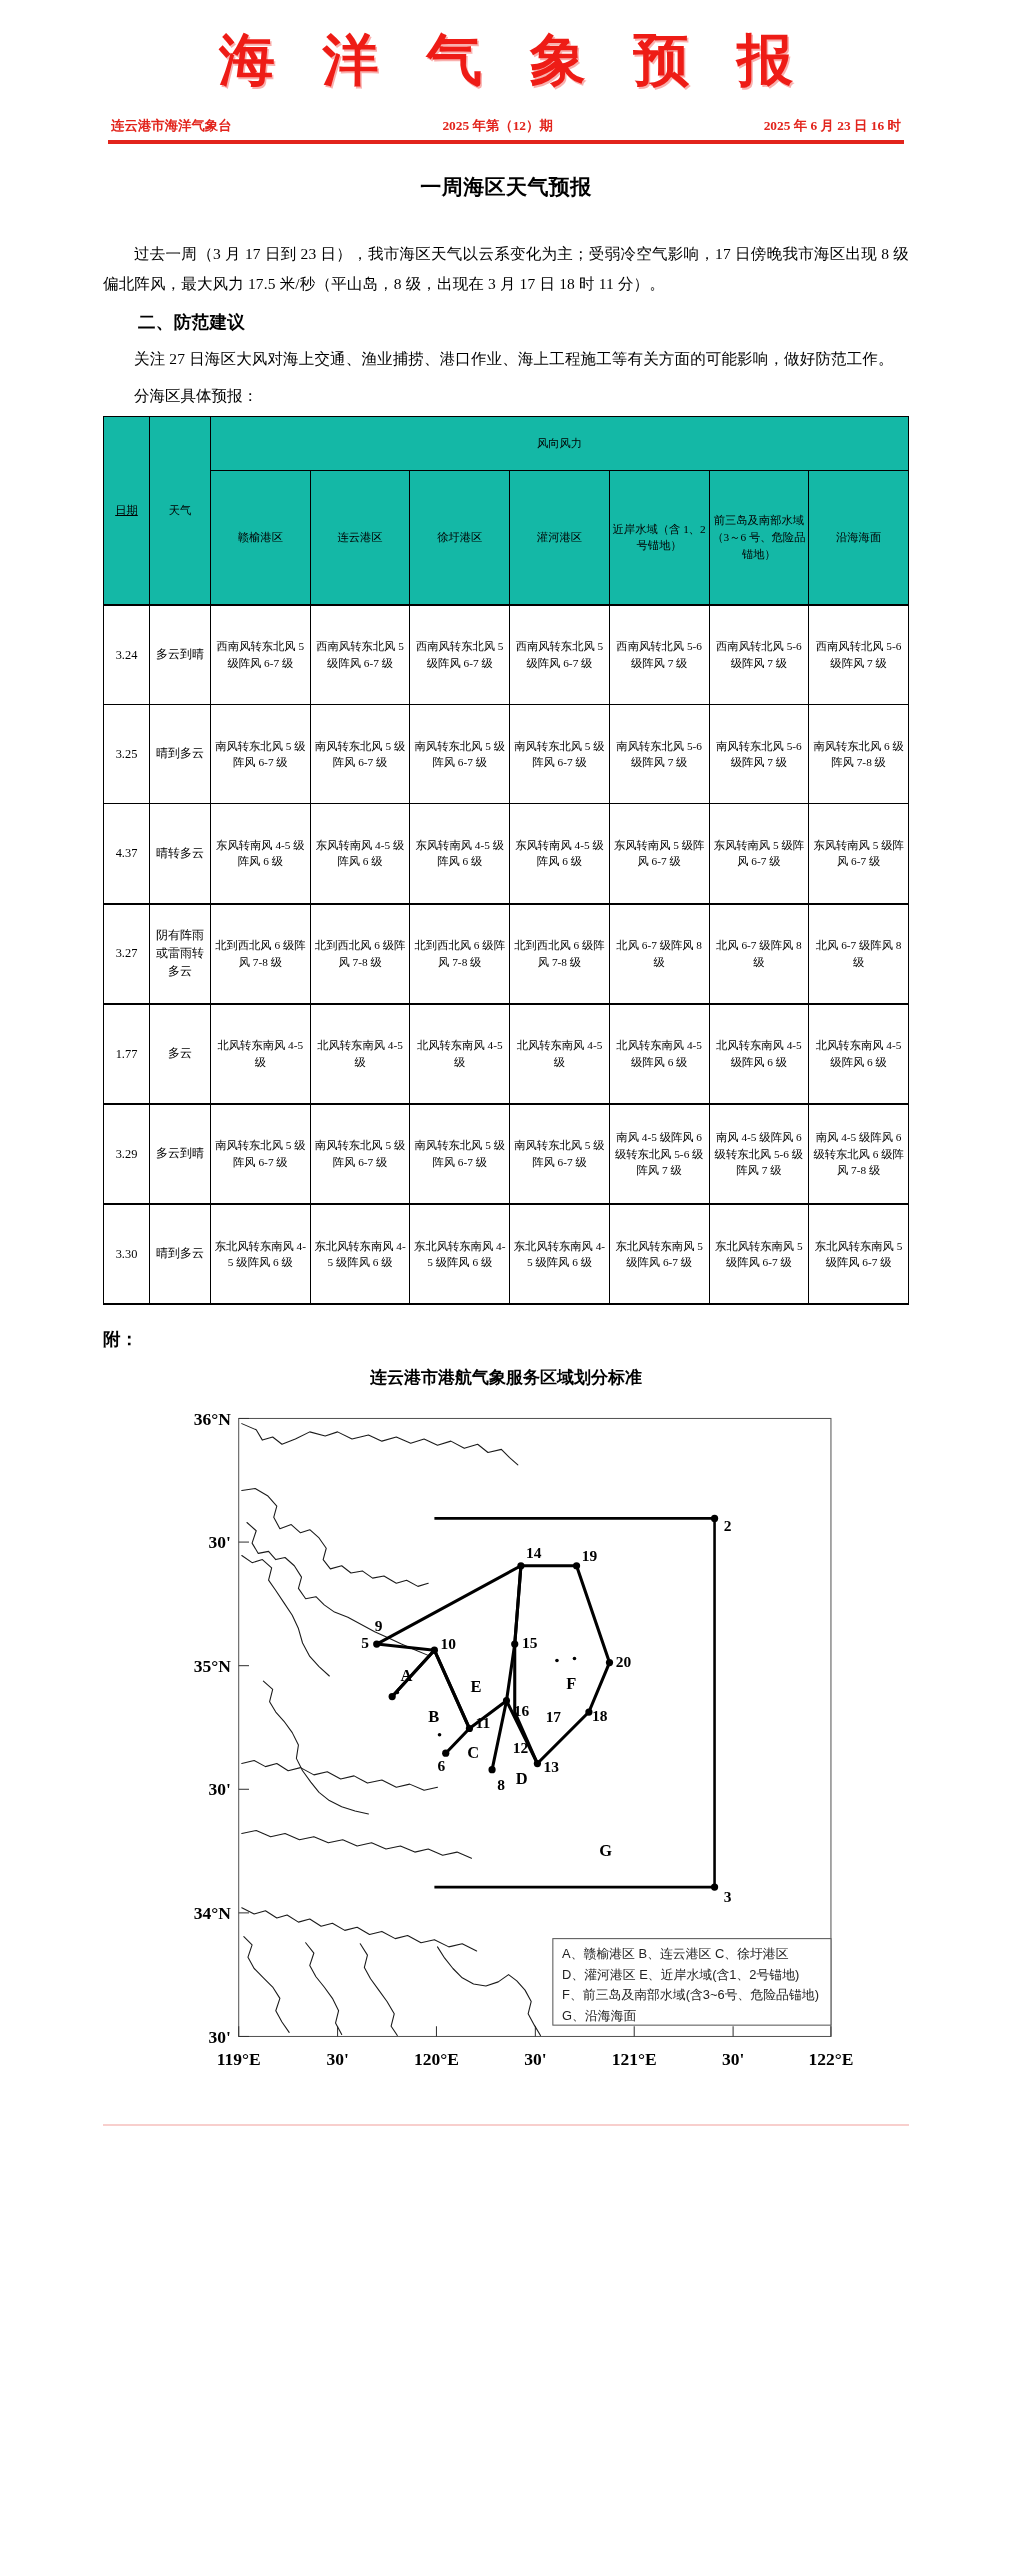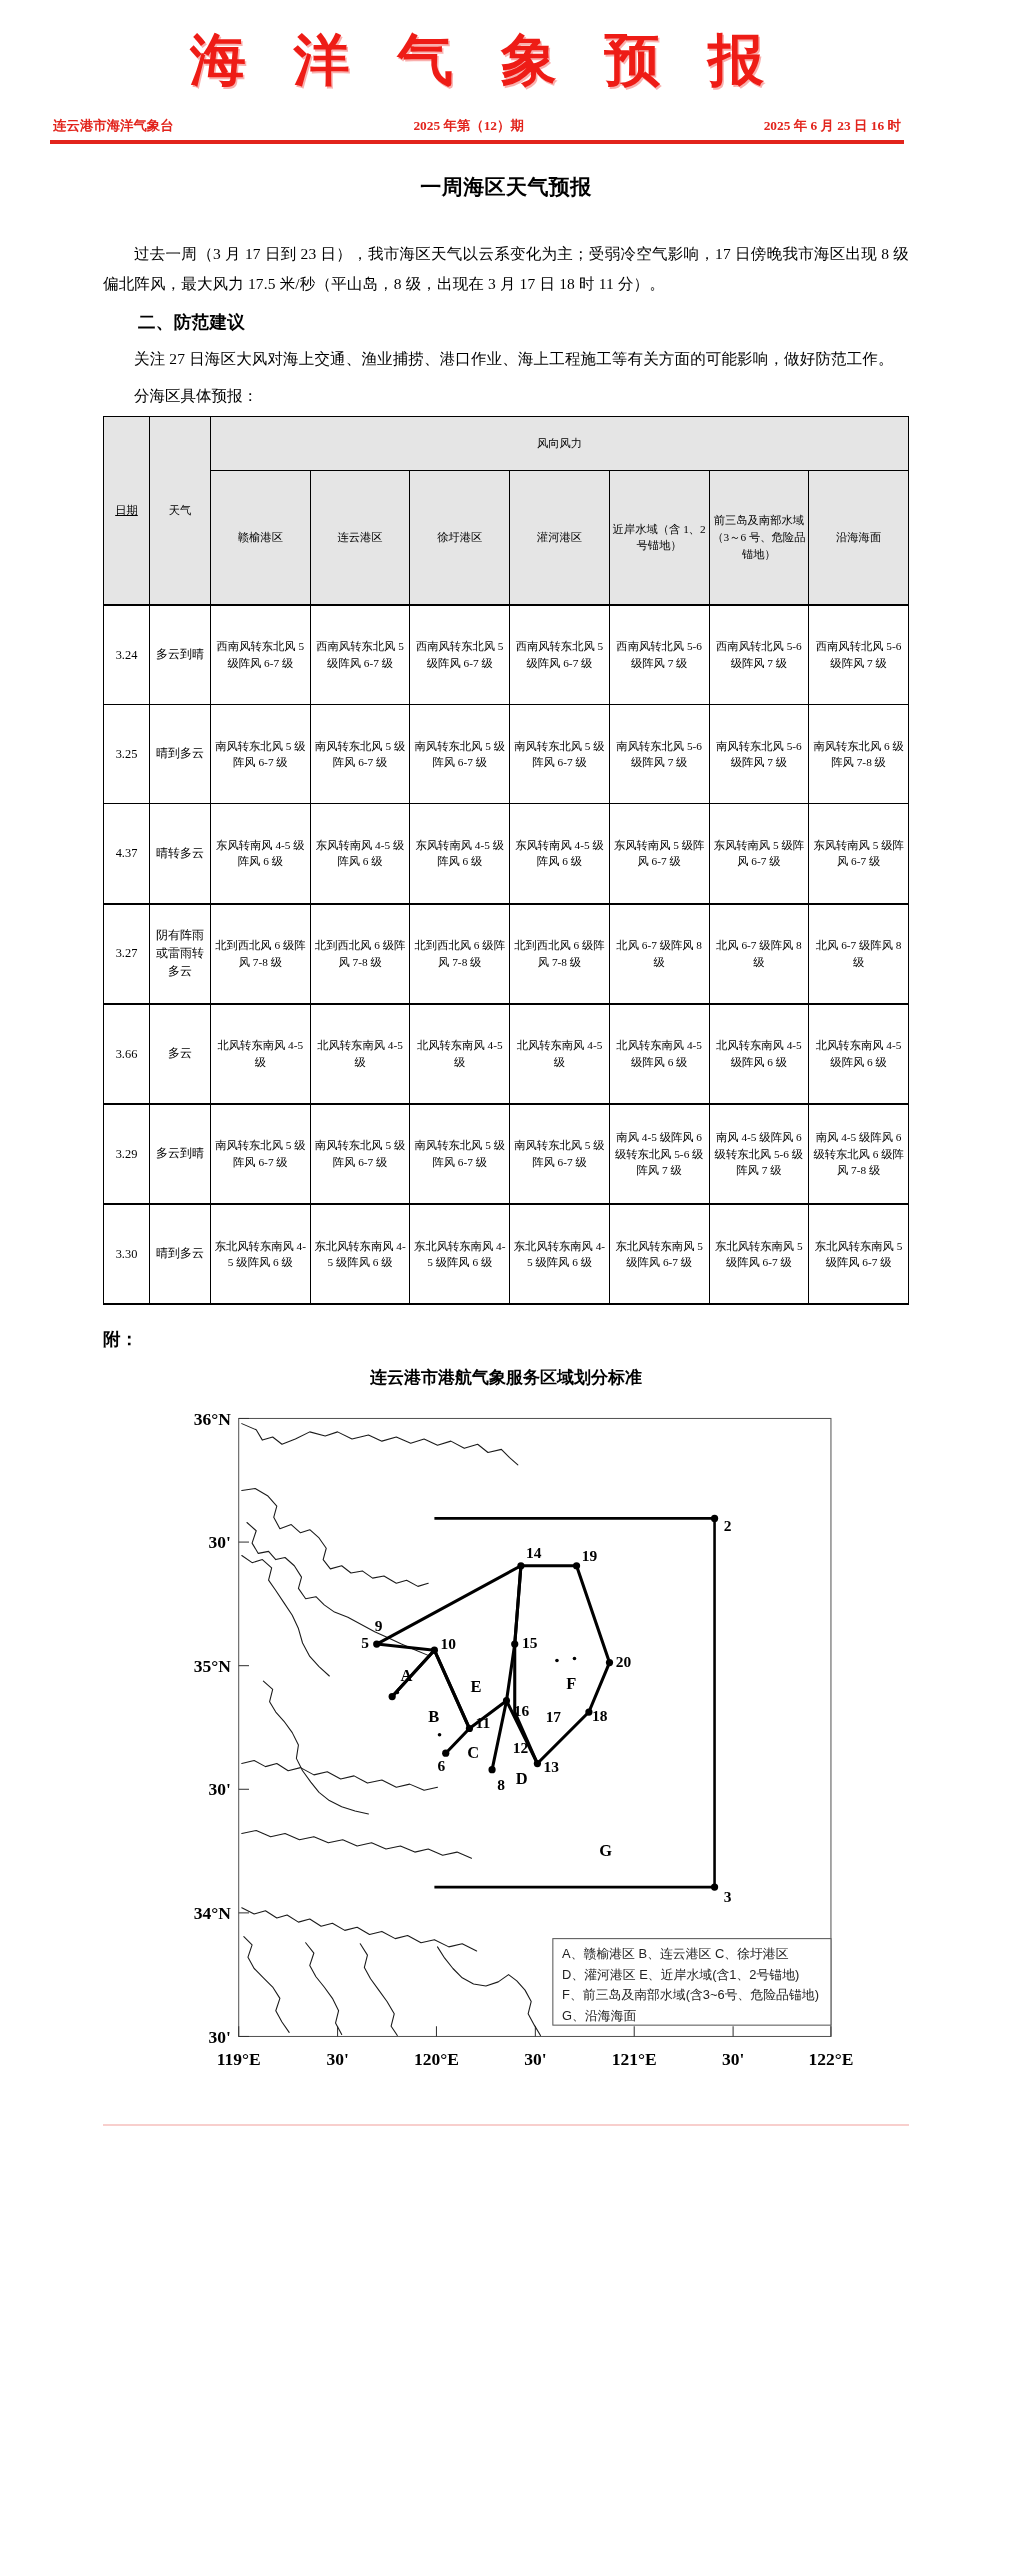--- a/index.html
+++ b/index.html
@@ -14,21 +14,21 @@
     position:relative;
     width:1012px;
     min-height:2839px;
     box-sizing:border-box;
     padding:0;
     background:#fff;
   }
 
   
   .masthead{
-    padding:31px 108px 0 50px;
+    padding:31px 108px 0 108px;
   }
   .mast-title{
     color:#ee1c16;
     font-family:"Liberation Serif","DejaVu Serif",serif;
     font-weight:bold;
     font-size:56px;
     line-height:1.05;
     letter-spacing:0.30em;
     text-align:center;
     text-indent:0.30em;
@@ -99,21 +99,21 @@
     line-height:1.48;
   }
   table.fc th, table.fc td{
     border:0.5px solid #000;
     text-align:center;
     vertical-align:middle;
     padding:2.1px 1.5px;
     word-break:break-all;
   }
   table.fc thead th{
-    background:#e5e5e5;
+    background:#14b8a6;
     font-weight:normal;
   }
   table.fc thead tr.top th{
     height:49px;
   }
   table.fc thead tr.sub th{
     height:129px;
   }
   .th-date{width:42px;text-decoration:underline;}
   .th-wx{width:57px;}
@@ -240,21 +240,21 @@
           <td class="c-wx thk-top">阴有阵雨或雷雨转多云</td>
           <td class="c-wind thk-top">北到西北风 6 级阵风 7-8 级</td>
           <td class="c-wind thk-top">北到西北风 6 级阵风 7-8 级</td>
           <td class="c-wind thk-top">北到西北风 6 级阵风 7-8 级</td>
           <td class="c-wind thk-top">北到西北风 6 级阵风 7-8 级</td>
           <td class="c-wind thk-top">北风 6-7 级阵风 8 级</td>
           <td class="c-wind thk-top">北风 6-7 级阵风 8 级</td>
           <td class="c-wind thk-top">北风 6-7 级阵风 8 级</td>
         </tr>
         <tr>
-          <td class="c-date thk-top">3.66</td>
+          <td class="c-date thk-top">1.77</td>
           <td class="c-wx thk-top">多云</td>
           <td class="c-wind thk-top">北风转东南风 4-5 级</td>
           <td class="c-wind thk-top">北风转东南风 4-5 级</td>
           <td class="c-wind thk-top">北风转东南风 4-5 级</td>
           <td class="c-wind thk-top">北风转东南风 4-5 级</td>
           <td class="c-wind thk-top">北风转东南风 4-5 级阵风 6 级</td>
           <td class="c-wind thk-top">北风转东南风 4-5 级阵风 6 级</td>
           <td class="c-wind thk-top">北风转东南风 4-5 级阵风 6 级</td>
         </tr>
         <tr>

